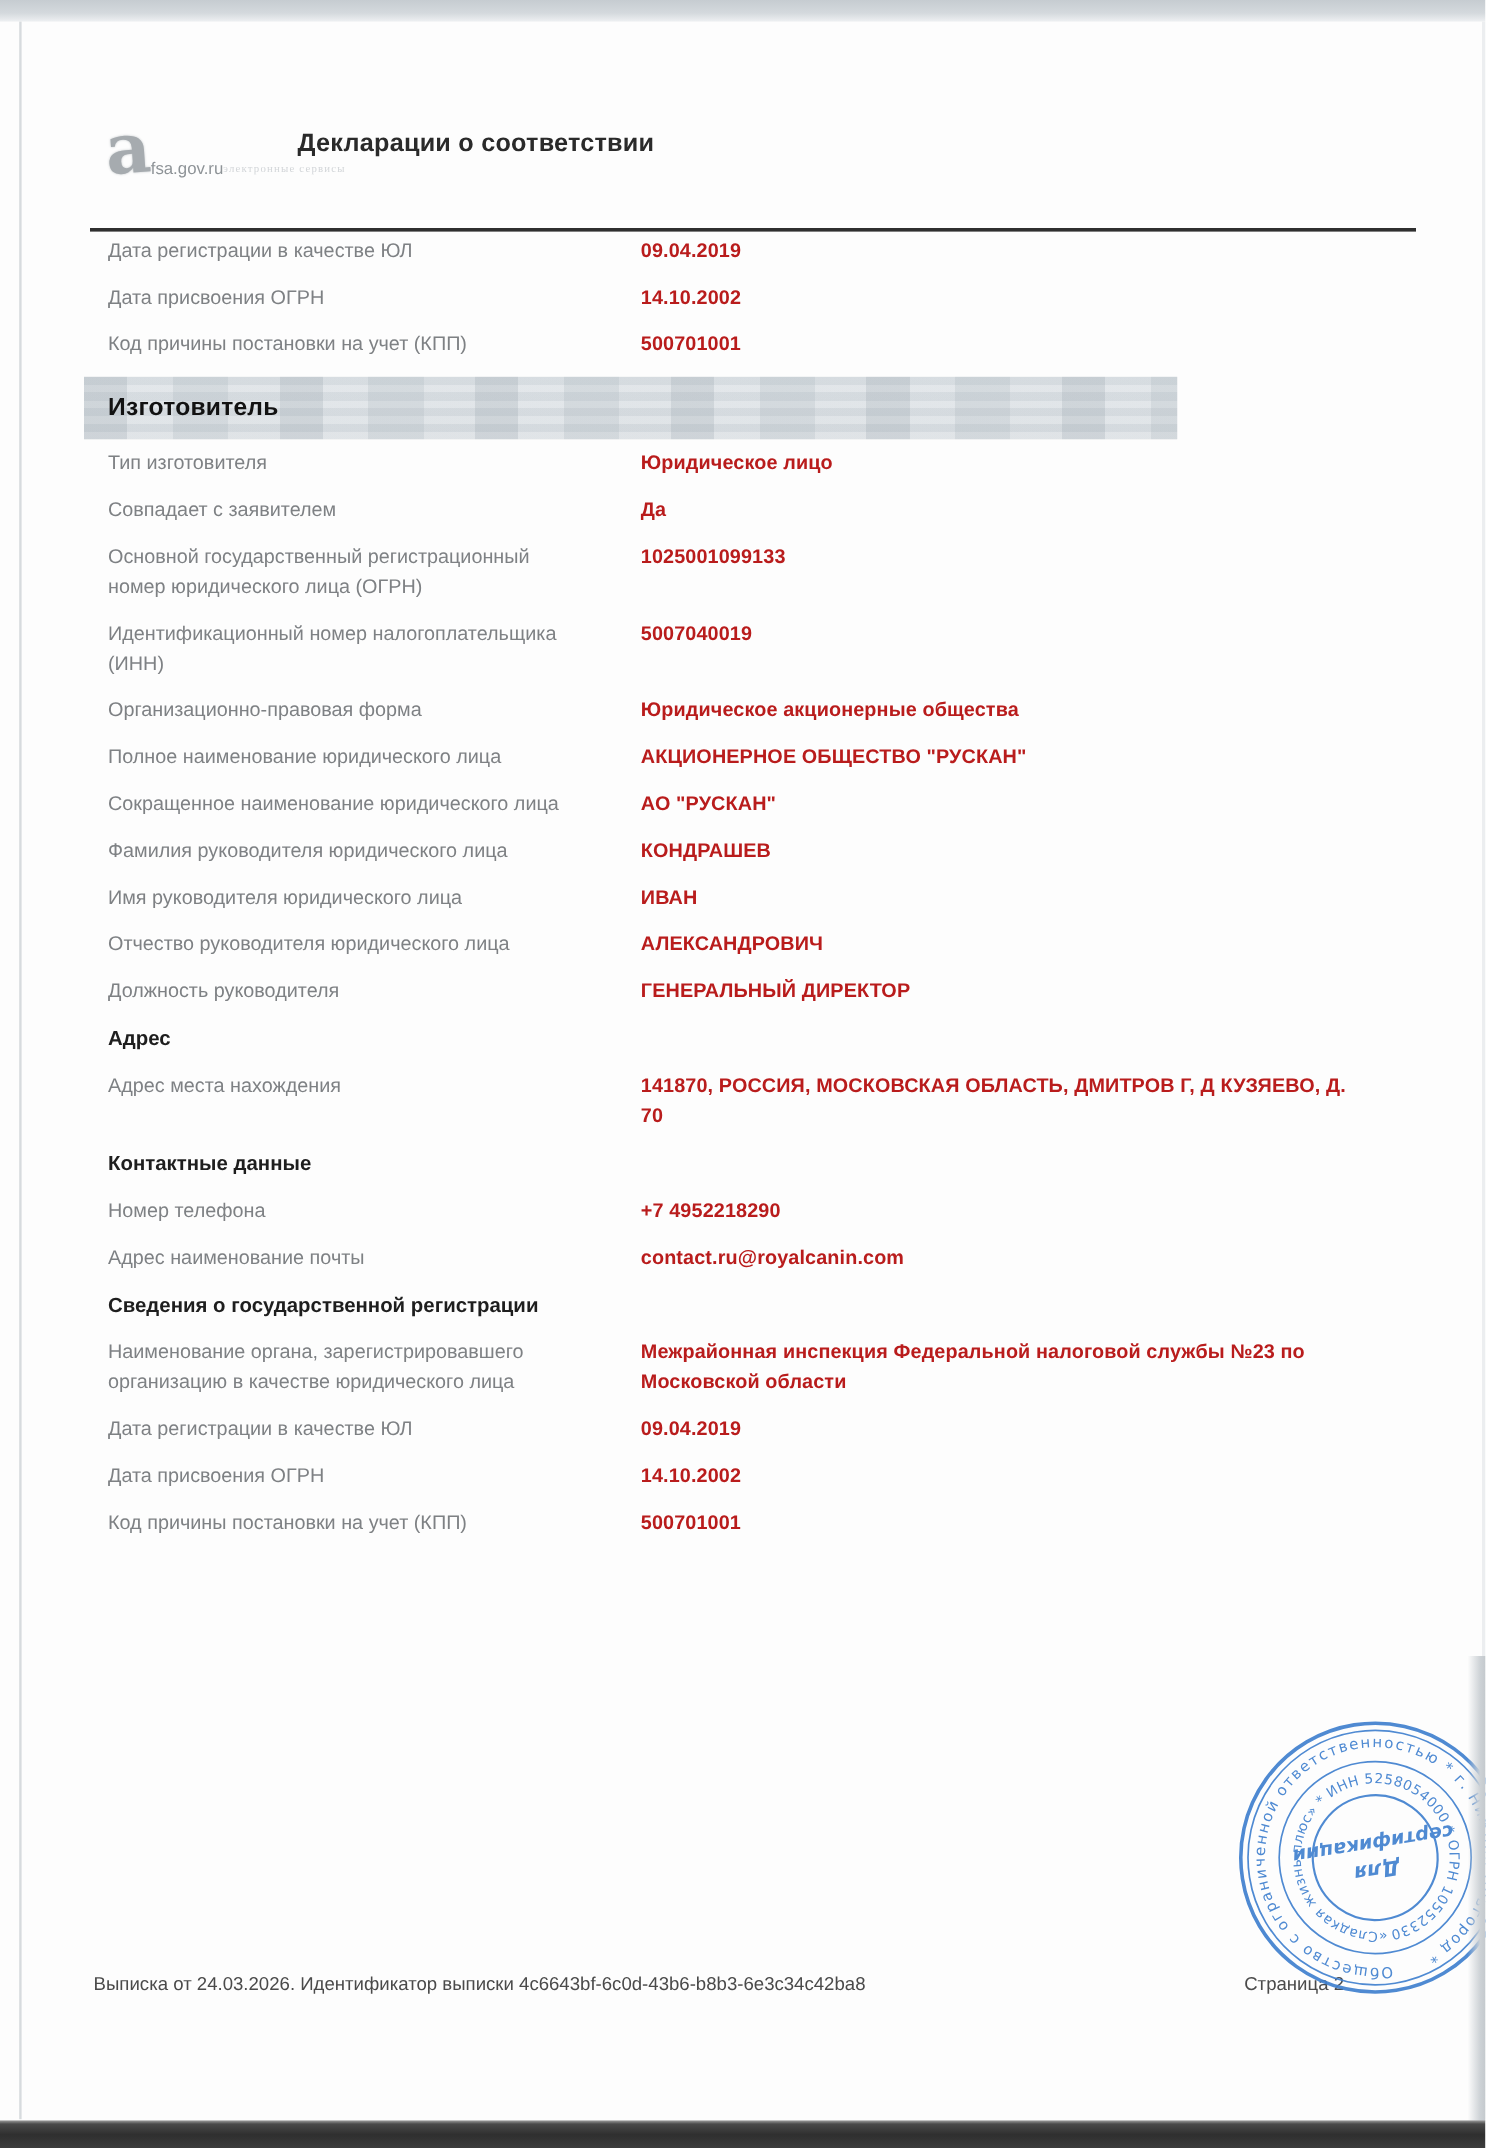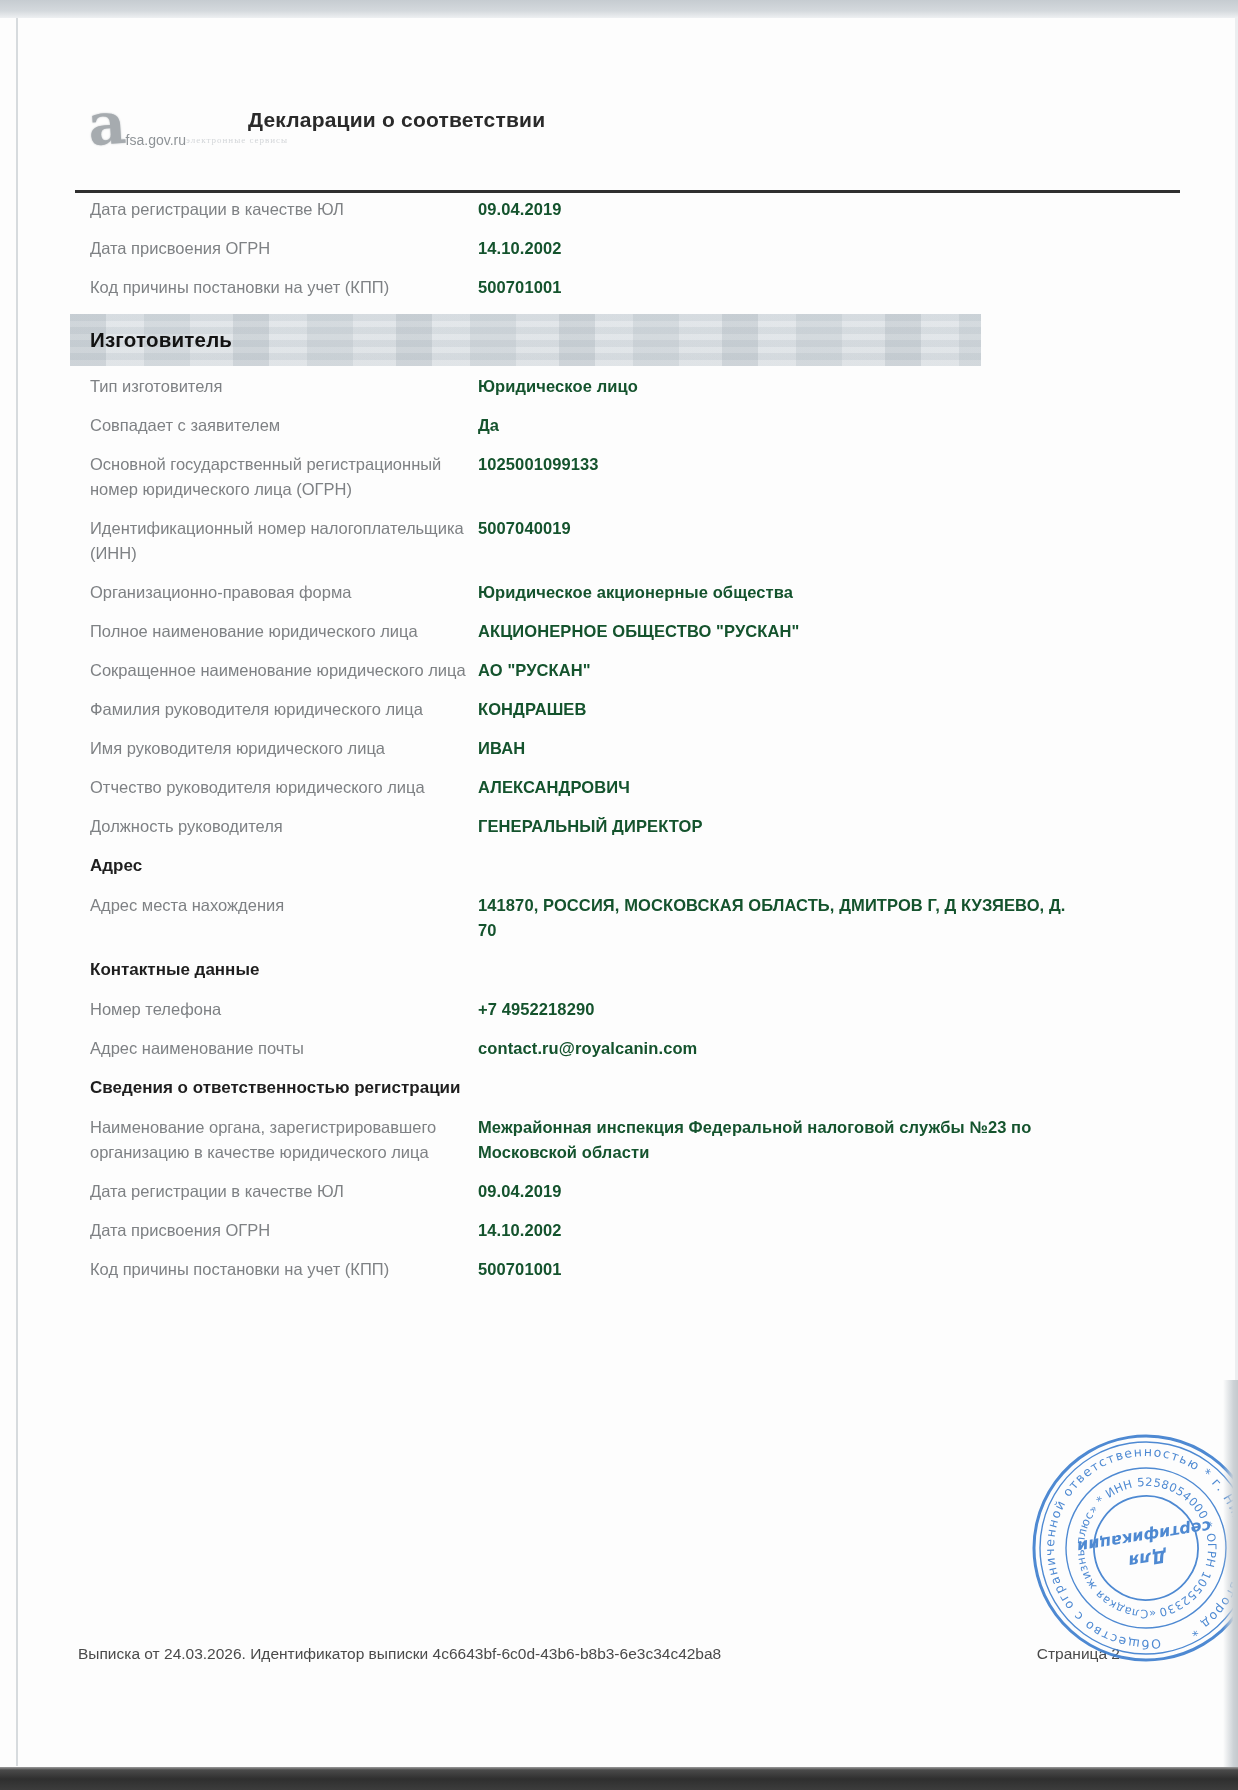--- a/index.html
+++ b/index.html
@@ -26,23 +26,23 @@
     text-shadow:0 0 2px #c2c6c9;}
   .logo-text{display:flex;flex-direction:row;line-height:1.1;padding-bottom:2px;}
   .logo-brand{font-size:14px;color:#8e9397;}
   .logo-tagline{font-size:9px;color:#d3d6d9;letter-spacing:1px;margin-top:3px;font-family:Liberation Serif, serif;}
   .doc-title{position:absolute;left:248px;top:108px;margin:0;
     font-size:21px;font-weight:bold;color:#2a2a2a;letter-spacing:.2px;}
   .rule{position:absolute;left:75px;top:190px;width:1105px;height:3px;background:#2f2f2f;}
 
   
   .rows{position:absolute;left:90px;top:197px;width:1075px;}
-  .row{display:grid;grid-template-columns:388px 1fr;margin-bottom:14px;}
+  .row{display:grid;grid-template-columns:388px 1fr;margin-bottom:14px;gap:40px;}
   .lbl{color:#7e8184;font-size:16.5px;line-height:25px;padding-right:12px;}
-  .val{color:#14532d;font-weight:bold;font-size:16.5px;line-height:25px;max-width:590px;letter-spacing:.1px;}
+  .val{color:#b91c1c;font-weight:bold;font-size:16.5px;line-height:25px;max-width:590px;letter-spacing:.1px;margin-left:16px;}
   .h2{font-size:17px;font-weight:bold;color:#1e1e1e;line-height:26px;margin:8px 0 14px 0;}
   .band{position:relative;left:-20px;width:911px;height:52px;margin:6px 0 8px 0;
     display:flex;align-items:center;
     background:
       repeating-linear-gradient(90deg,rgba(160,171,179,.30) 0 36px,rgba(216,222,227,.16) 36px 74px,rgba(178,188,195,.32) 74px 120px,rgba(208,214,219,.14) 120px 163px),
       repeating-linear-gradient(0deg,rgba(255,255,255,.25) 0 6px,rgba(188,196,202,.18) 6px 13px),
       linear-gradient(#dde2e6,#d8dde1);}
   .band .h1t{font-size:20.5px;font-weight:bold;color:#121212;padding-left:20px;letter-spacing:.2px;}
 
   
@@ -142,21 +142,21 @@
       </div>
       <div class="h2">Контактные данные</div>
       <div class="row">
         <span class="lbl">Номер телефона</span>
         <span class="val">+7 4952218290</span>
       </div>
       <div class="row">
         <span class="lbl">Адрес наименование почты</span>
         <span class="val">contact.ru@royalcanin.com</span>
       </div>
-      <div class="h2">Сведения о ответственностью регистрации</div>
+      <div class="h2">Сведения о государственной регистрации</div>
       <div class="row">
         <span class="lbl">Наименование органа, зарегистрировавшего организацию в качестве юридического лица</span>
         <span class="val">Межрайонная инспекция Федеральной налоговой службы №23 по Московской области</span>
       </div>
       <div class="row">
         <span class="lbl">Дата регистрации в качестве ЮЛ</span>
         <span class="val">09.04.2019</span>
       </div>
       <div class="row">
         <span class="lbl">Дата присвоения ОГРН</span>

